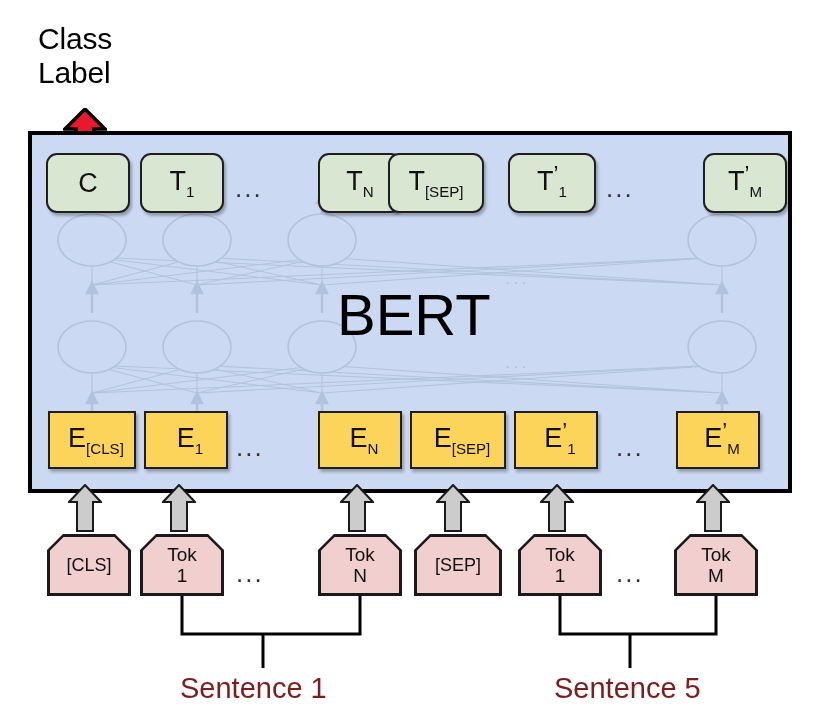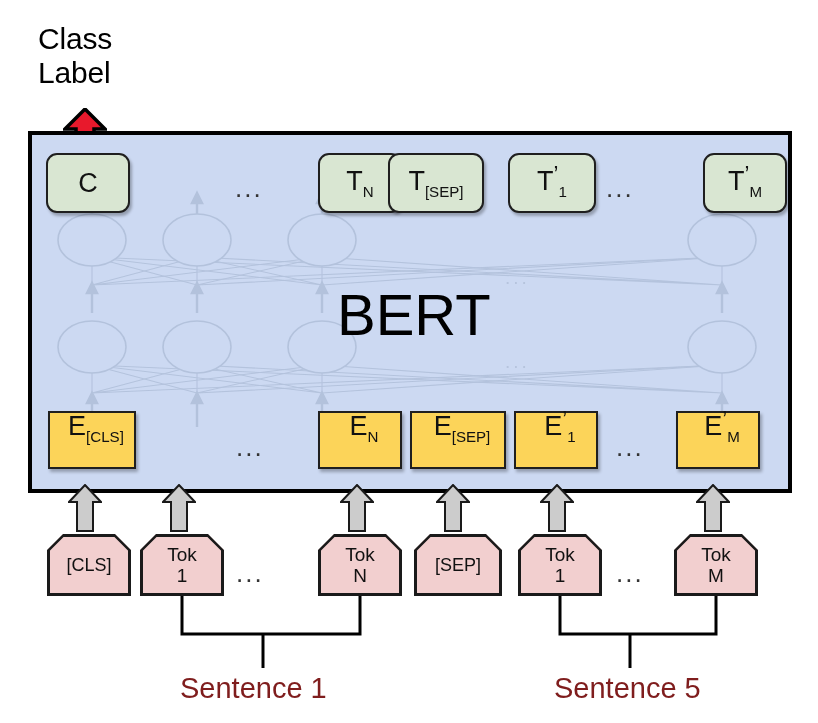--- a/index.html
+++ b/index.html
@@ -107,20 +107,21 @@
 
   
   .ebox {
     position: absolute;
     height: 58px;
     background: #fcd459;
     border: 2px solid #1f1f1f;
     box-sizing: border-box;
     box-shadow: 2px 3px 3px rgba(0,0,0,0.28);
     display: flex;
+    align-items: center;
     justify-content: center;
     pointer-events: auto;
     padding-left: 8px;
   }
 
   
   .tbox {
     position: absolute;
     height: 62px;
     background: #f2cfcf;
@@ -272,36 +273,42 @@
 
   <div id="internal-ellipses">
       <div class="net-dots" style="left: 505px; top: 268px;">...</div>
       <div class="net-dots" style="left: 505px; top: 352px;">...</div>
     </div>
 
   <div class="tok-row" id="rows">
       <div class="obox" style="left: 46px; top: 153px; width: 84px;">
         <span class="mlabel"><span>C</span></span>
       </div>
+      <div class="obox" style="left: 140px; top: 153px; width: 84px;">
+        <span class="mlabel"><span>T</span><sub>1</sub></span>
+      </div>
       <div class="obox" style="left: 318px; top: 153px; width: 84px;">
         <span class="mlabel"><span>T</span><sub>N</sub></span>
       </div>
       <div class="obox" style="left: 388px; top: 153px; width: 96px;">
         <span class="mlabel"><span>T</span><sub>[SEP]</sub></span>
       </div>
       <div class="obox" style="left: 508px; top: 153px; width: 88px;">
         <span class="mlabel"><span>T</span><span class="prime">’</span><sub>1</sub></span>
       </div>
       <div class="obox" style="left: 676px; top: 153px; width: 84px; margin-left: 27px;">
         <span class="mlabel"><span>T</span><span class="prime">’</span><sub>M</sub></span>
       </div>
       <div class="ell" style="left: 235px; top: 175px;">...</div>
       <div class="ell" style="left: 606px; top: 175px;">...</div>
       <div class="ebox" style="left: 48px; top: 411px; width: 88px;">
         <span class="mlabel"><span>E</span><sub>[CLS]</sub></span>
+      </div>
+      <div class="ebox" style="left: 144px; top: 411px; width: 84px;">
+        <span class="mlabel"><span>E</span><sub>1</sub></span>
       </div>
       <div class="ebox" style="left: 318px; top: 411px; width: 84px;">
         <span class="mlabel"><span>E</span><sub>N</sub></span>
       </div>
       <div class="ebox" style="left: 410px; top: 411px; width: 96px;">
         <span class="mlabel"><span>E</span><sub>[SEP]</sub></span>
       </div>
       <div class="ebox" style="left: 514px; top: 411px; width: 84px;">
         <span class="mlabel"><span>E</span><span class="prime">’</span><sub>1</sub></span>
       </div>

